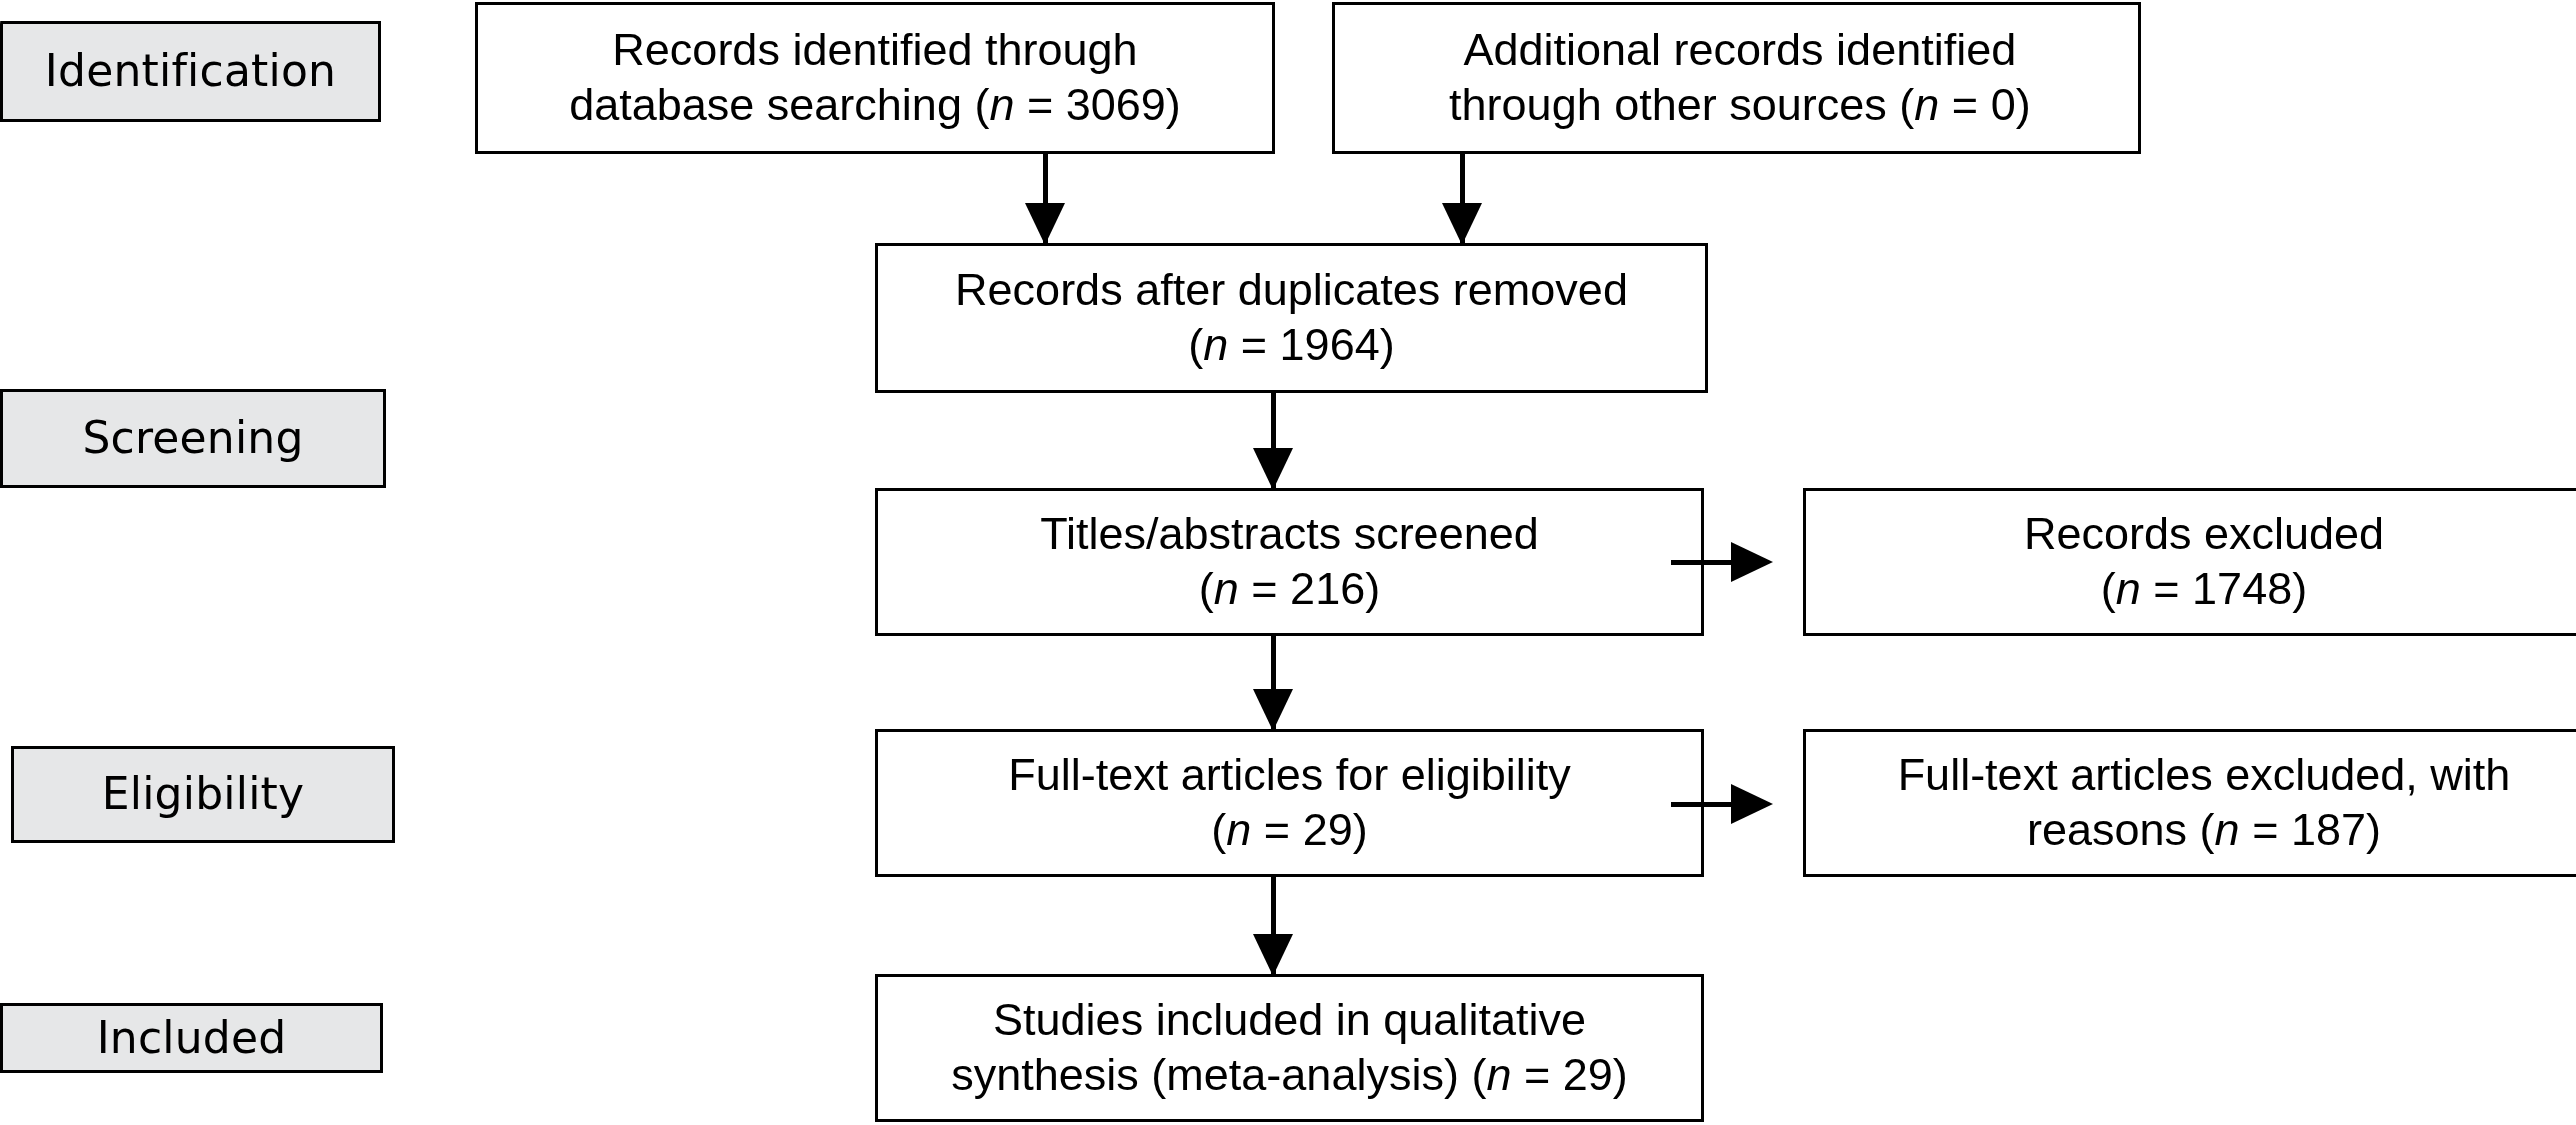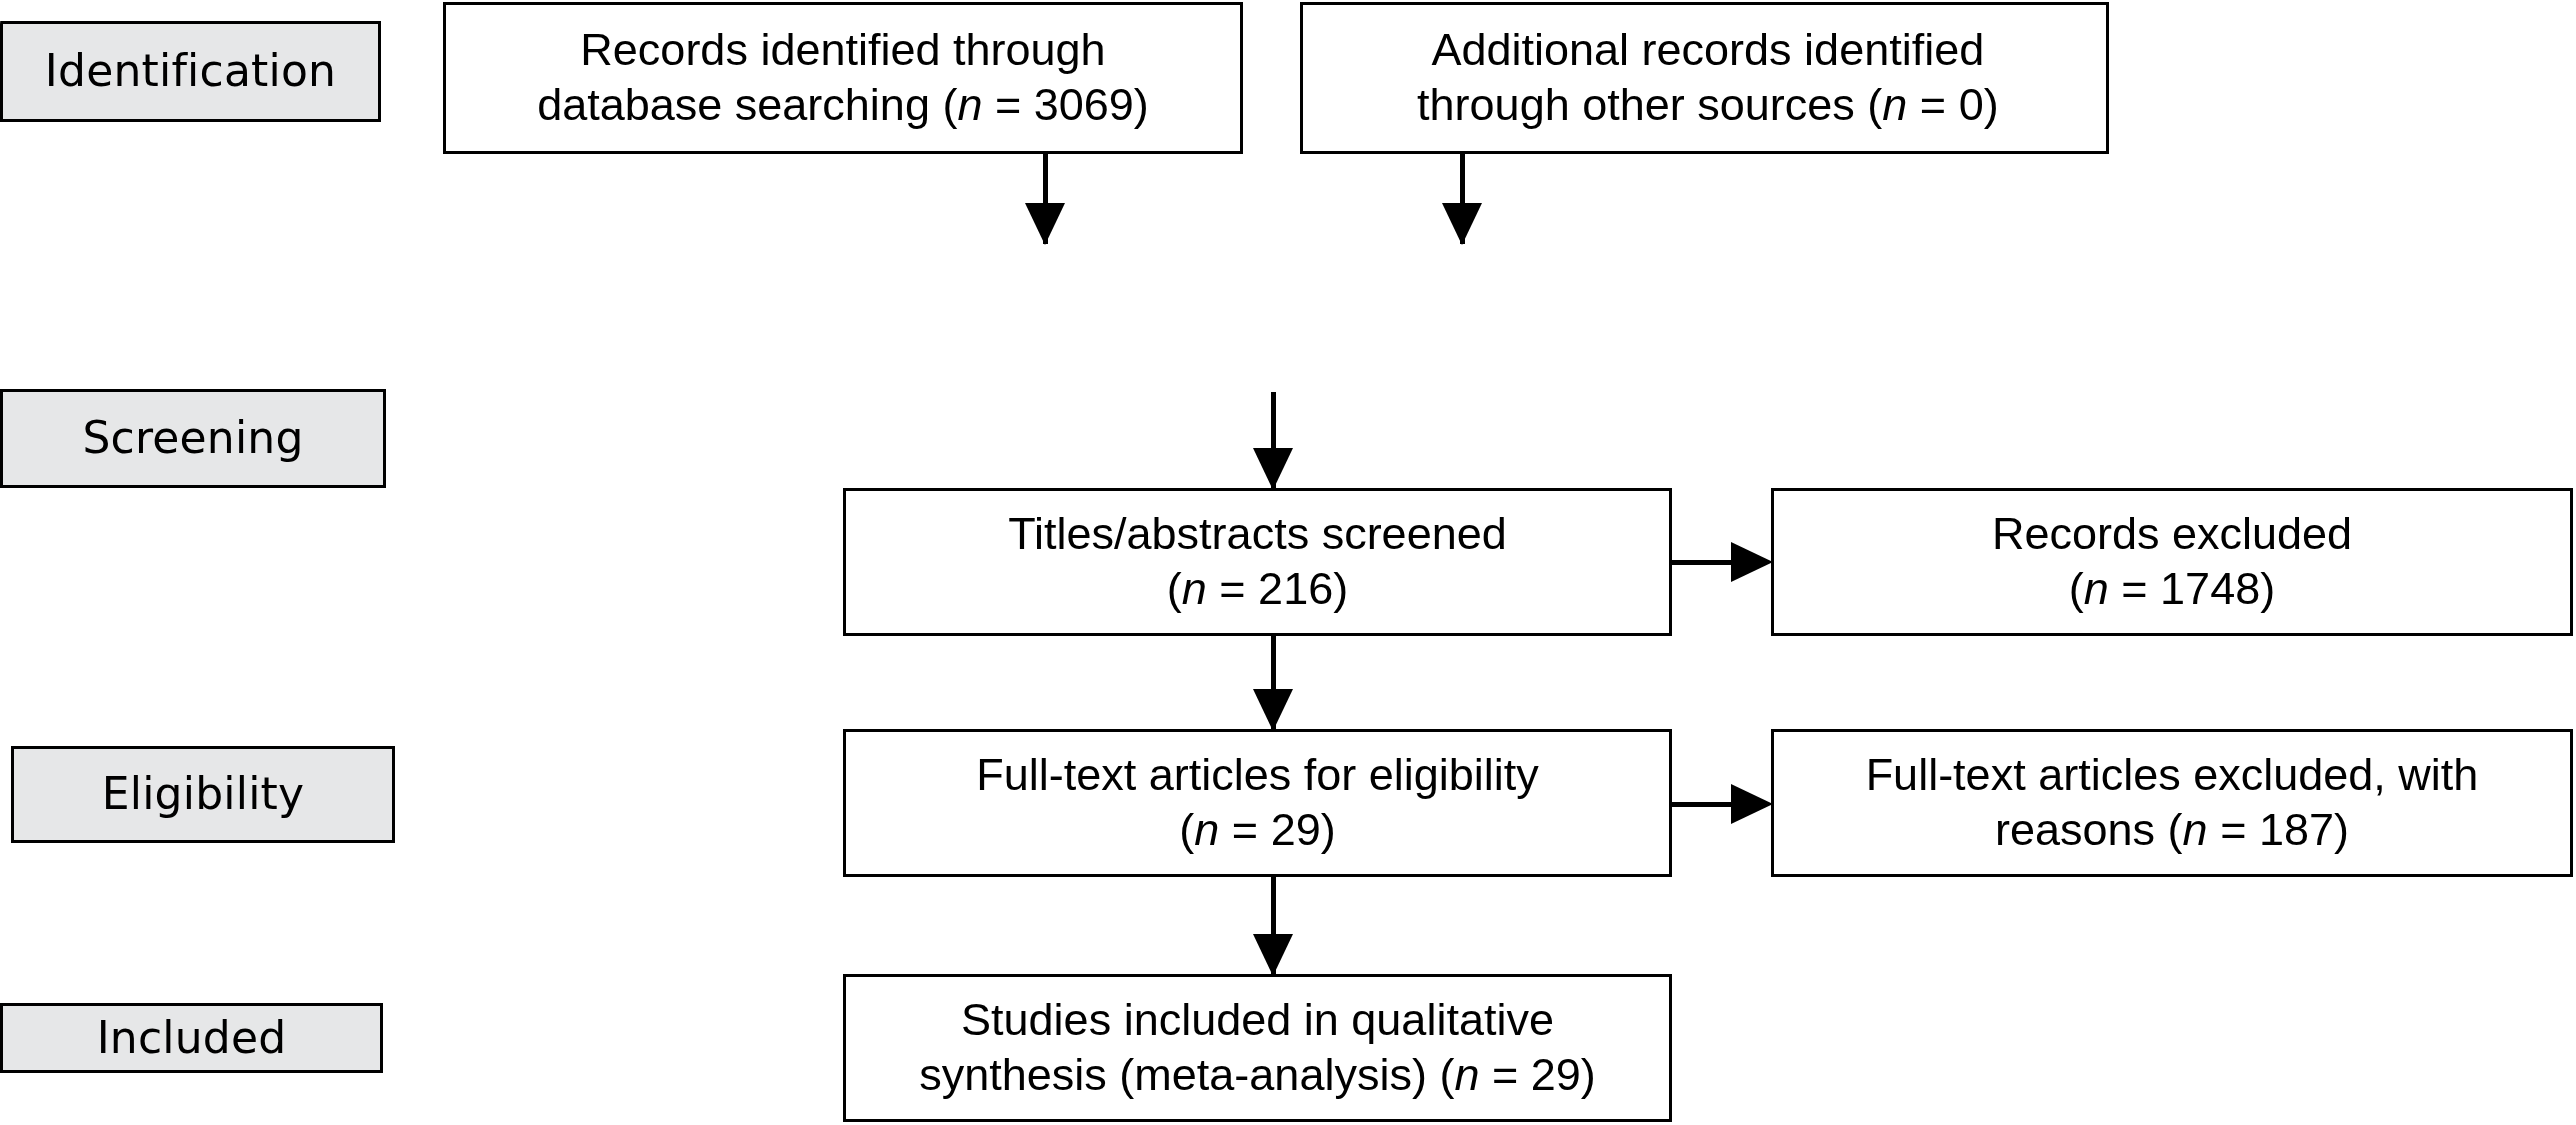--- a/index.html
+++ b/index.html
@@ -43,20 +43,21 @@
     display: flex;
     align-items: center;
     justify-content: center;
     text-align: center;
     color: #000000;
     font-family: "Liberation Sans", sans-serif;
     font-stretch: condensed;
     font-size: 45px;
     line-height: 1.22;
     padding: 3.8px 13.3px;
+    margin-left: 32px;
   }
   .flow-box .txt {
     display: block;
     width: 100%;
     white-space: pre-line;
   }
   .flow-box .nvar {
     font-style: italic;
   }
 
@@ -110,20 +111,23 @@
   </div>
 
   <div class="flow-box" style="left:443px; top:1.9px; width:800px; height:152px;">
     <span class="txt">Records identified through<br>database searching (<i class="nvar">n</i> = 3069)</span>
   </div>
 
   <div class="flow-box" style="left:1300px; top:1.9px; width:809px; height:152px;padding-left:20px;">
     <span class="txt">Additional records identified<br>through other sources (<i class="nvar">n</i> = 0)</span>
   </div>
 
+  <div class="flow-box" style="left:843px; top:243px; width:833px; height:150px;">
+    <span class="txt">Records after duplicates removed<br>(<i class="nvar">n</i> = 1964)</span>
+  </div>
 
   <div class="flow-box" style="left:843px; top:488px; width:829px; height:148px;">
     <span class="txt">Titles/abstracts screened<br>(<i class="nvar">n</i> = 216)</span>
   </div>
 
   <div class="flow-box" style="left:1771px; top:488px; width:802px; height:148px;">
     <span class="txt">Records excluded<br>(<i class="nvar">n</i> = 1748)</span>
   </div>
 
   <div class="flow-box" style="left:843px; top:729px; width:829px; height:148px;">

